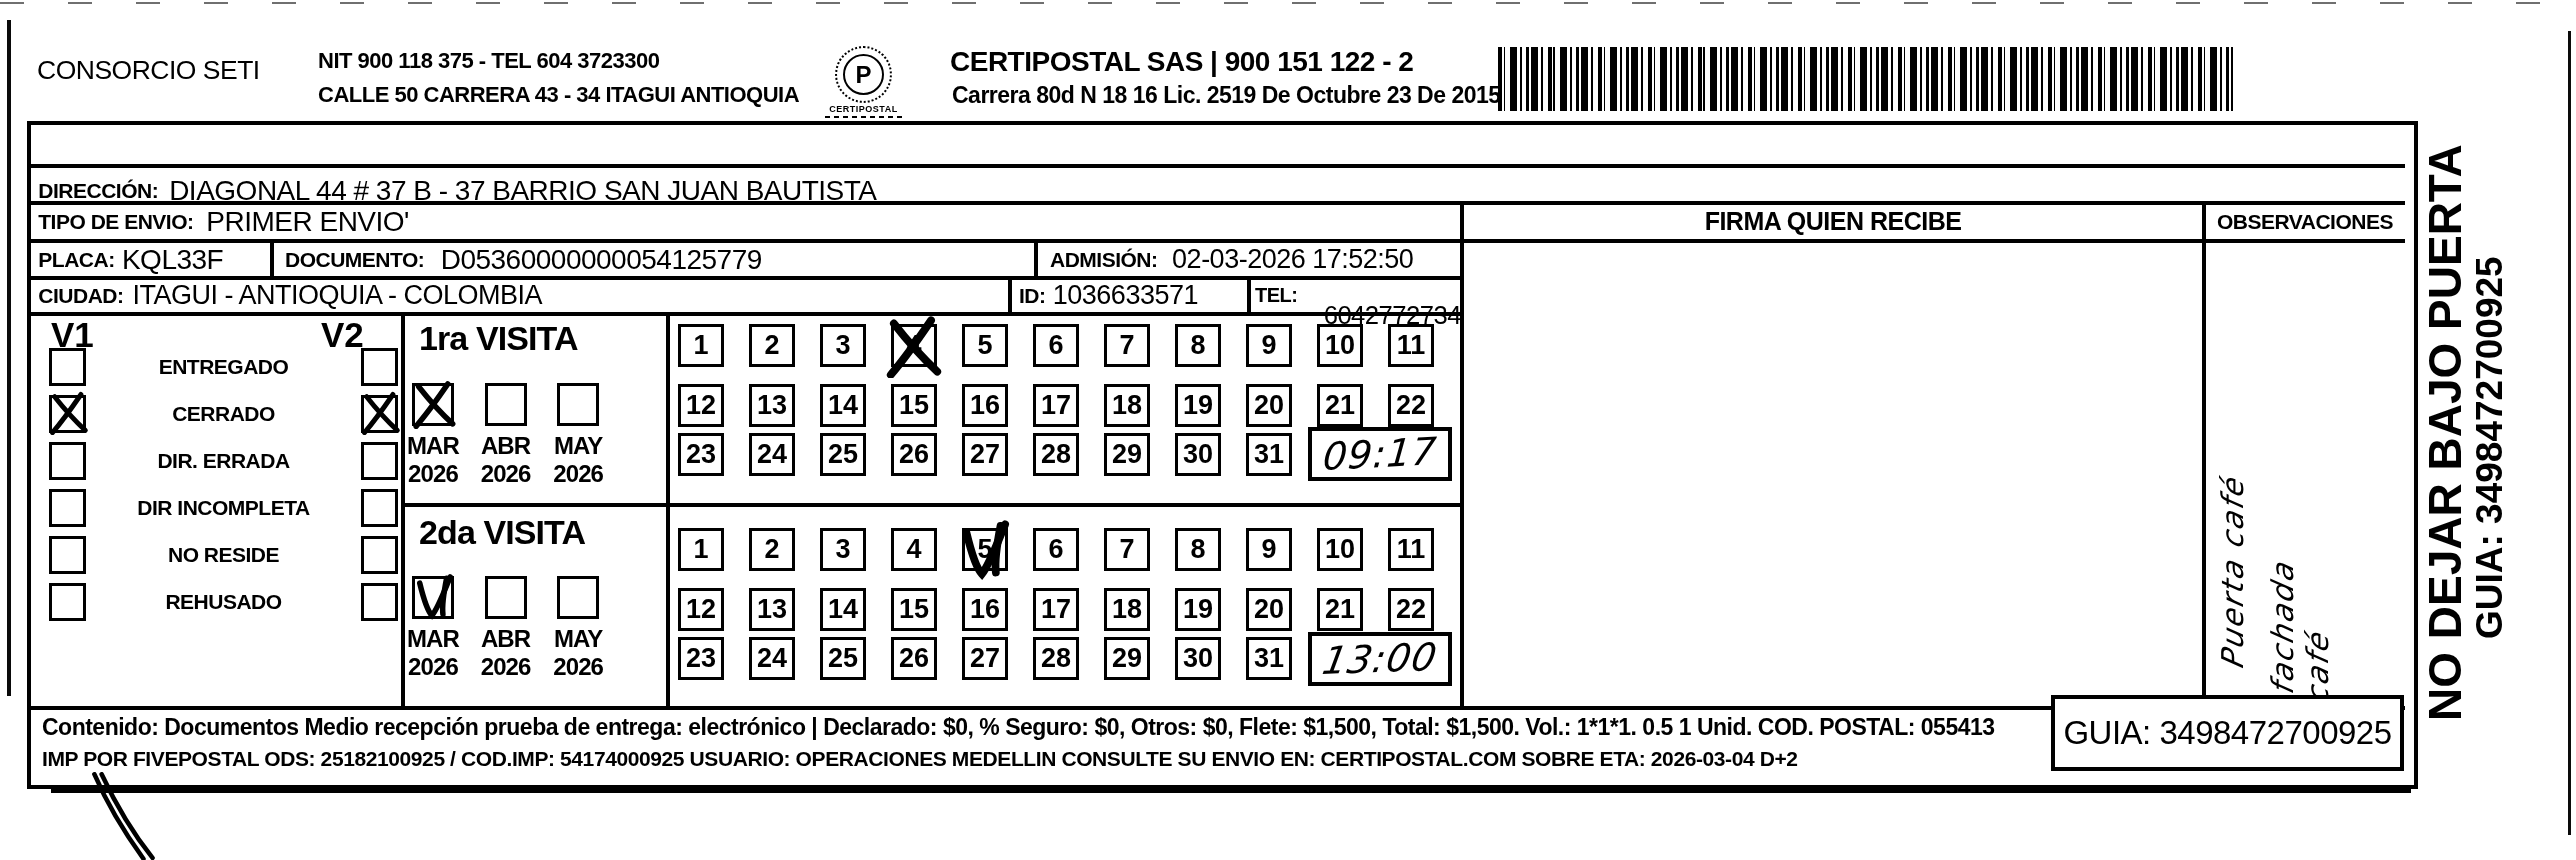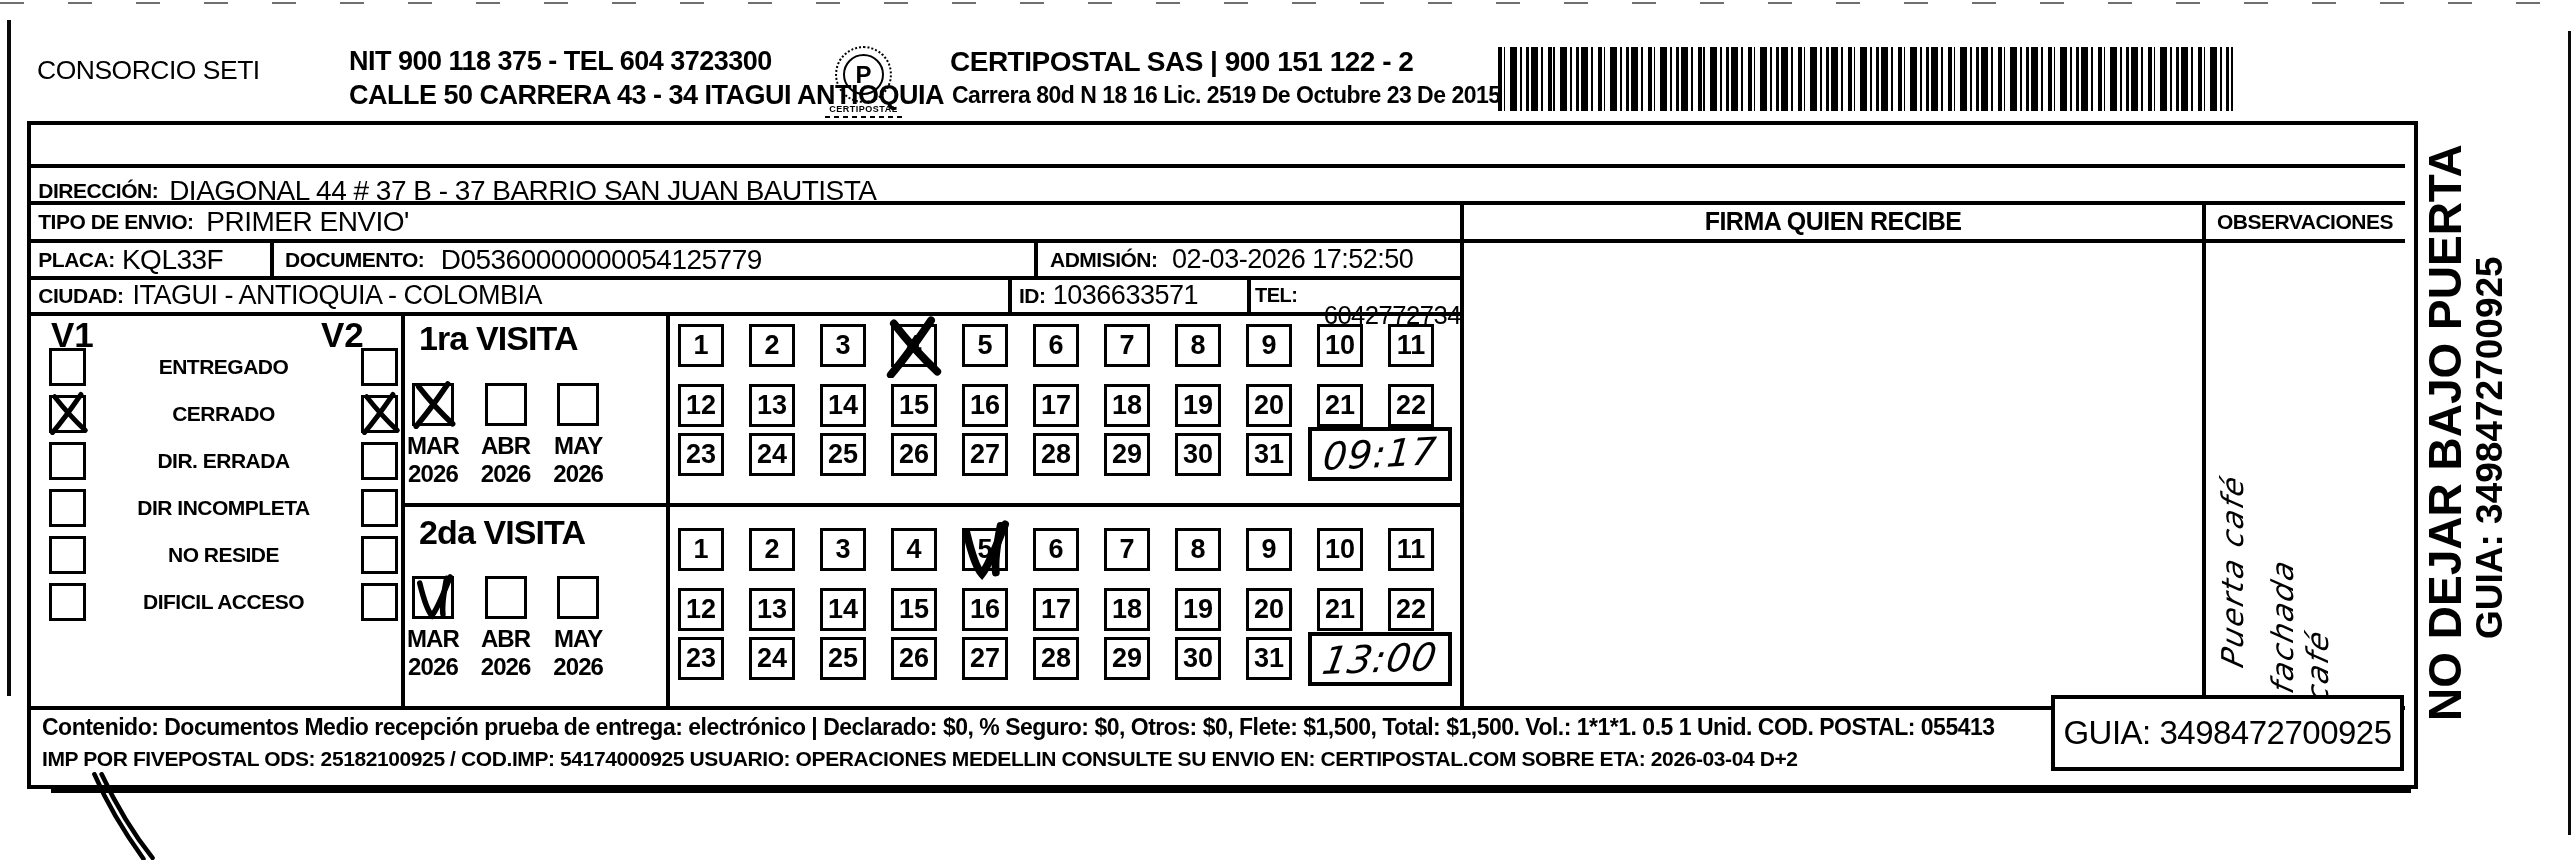--- a/index.html
+++ b/index.html
@@ -7,21 +7,21 @@
         font-family:"Liberation Sans",sans-serif;color:#000;}
   
   .scanline-top{position:absolute;left:0;top:1.8px;width:2576px;height:2.7px;
      background:repeating-linear-gradient(90deg,#222 0 24px,transparent 24px 68px);opacity:.65;}
   .scanline-left{position:absolute;left:7.3px;top:20px;width:3.7px;height:676px;background:#0a0a0a;}
   .scanline-right{position:absolute;left:2568px;top:31px;width:2.7px;height:804px;background:#0a0a0a;}
   .underline-extra{position:absolute;left:51px;top:789px;width:2360px;height:3.7px;background:#000;}
   
   .hdr-company{position:absolute;left:37px;top:55px;font-size:26.5px;letter-spacing:-0.5px;}
   .hdr-block{position:absolute;font-weight:700;letter-spacing:-0.5px;}
-  .hdr-nit{left:349px;top:44px;font-size:27px;line-height:34px;}
+  .hdr-nit{left:318px;top:44px;font-size:22px;line-height:34px;}
   .hdr-right1{left:950px;top:46px;font-size:28px;}
   .hdr-right2{left:952px;top:82px;font-size:23px;}
   .logo{position:absolute;left:825px;top:46px;width:77px;text-align:center;}
   .logo-circle{width:53px;height:53px;border:2.7px dotted #000;border-radius:50%;margin:0 auto;
      display:flex;align-items:center;justify-content:center;}
   .logo-inner{width:37px;height:37px;border:2.7px solid #000;border-radius:50%;
      display:flex;align-items:center;justify-content:center;font-weight:700;font-size:24px;}
   .logo-name{font-size:9px;font-weight:700;letter-spacing:0.5px;margin-top:0.9px;}
   .logo-dash{height:2.7px;margin-top:1.8px;
      background:repeating-linear-gradient(90deg,#000 0 5.5px,transparent 5.5px 9px);}
@@ -200,21 +200,21 @@
           <span class="status-label">DIR INCOMPLETA</span>
           <span class="cbox"></span>
         </div>
         <div class="status-row">
           <span class="cbox"></span>
           <span class="status-label">NO RESIDE</span>
           <span class="cbox"></span>
         </div>
         <div class="status-row">
           <span class="cbox"></span>
-          <span class="status-label">DIFICIL ACCESO</span>
+          <span class="status-label">REHUSADO</span>
           <span class="cbox"></span>
         </div>
       </div>
 
     <div class="visit-title" style="left:388px;top:194px;">1ra VISITA</div>
     <div class="months" id="visit1-months" style="left:373px;top:258px;">
         <div class="month-group">
           <span class="mbox">
             <span class="mark"><svg viewBox="0 0 40 40" preserveAspectRatio="none">
                 <path d="M7 6 C 15 16, 25 27, 35 36"></path>

